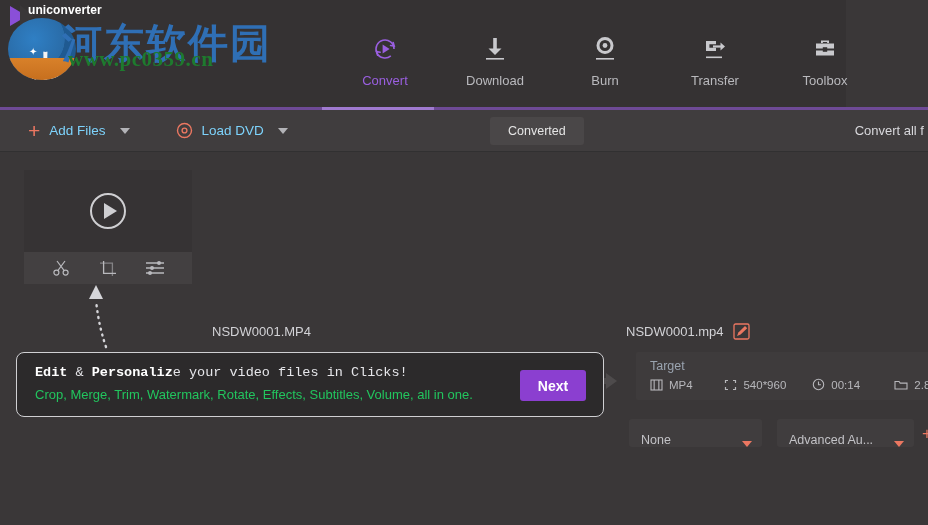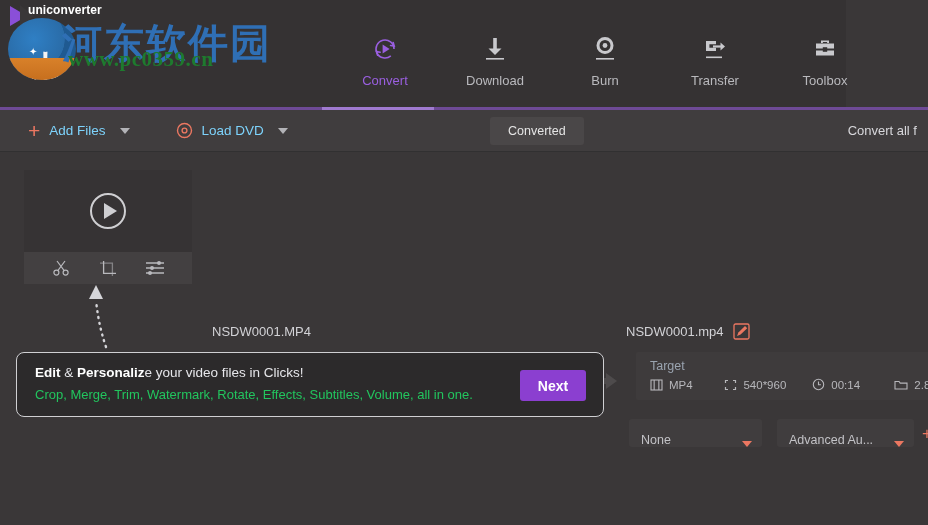--- a/index.html
+++ b/index.html
@@ -105,21 +105,21 @@
     display: flex; background: #4a4748; border-radius: 3px; overflow: hidden;
     height: 28px;
   }
   .seg-item {
     padding: 0 18px; height: 28px; line-height: 28px;
     font-size: 12.5px; color: #e5e5e5; cursor: pointer;
   }
   .seg-item.active { background: #302e2f; color: #d8d8dc; }
 
   .convert-all {
-    position: absolute; right: 11px; top: 123px;
+    position: absolute; right: 4px; top: 123px;
     font-size: 13px; color: #d8d8dc; white-space: nowrap;
   }
 
   
   .row { position: absolute; left: 0; top: 153px; width: 928px; }
 
   .thumb {
     position: absolute; left: 24px; top: 17px; width: 168px; height: 114px;
     background: #333031;
   }
@@ -173,21 +173,21 @@
   .dd-2 { left: 777px; width: 137px; }
   .dd-label { font-size: 12.5px; color: #c2c2c6; }
   .dd-caret { width:0;height:0;border-left:5px solid transparent;border-right:5px solid transparent;border-top:6px solid #eb7761; }
   .plus-edge { position:absolute; left: 922px; top: 272px; color:#eb7761; font-size:17px; line-height:1; }
 
   
   .tip {
     position: absolute; left: 16px; top: 352px; width: 588px; height: 65px;
     background: #2c2a2b; border: 1px solid #cfcfd2; border-radius: 8px;
   }
-  .tip-l1 { position:absolute; left: 18px; top: 12px; font-size: 13.5px; color: #e6e6ea; }
+  .tip-l1 { position:absolute; left: 18px; top: 12px; font-size: 13.5px; color: #e6e6ea; font-family: Liberation Mono, monospace; }
   .tip-l1 b { color:#ffffff; }
   .tip-l2 { position:absolute; left: 18px; top: 34px; font-size: 13px; color: #22c55e; }
   .next-btn {
     position: absolute; left: 503px; top: 17px; width: 66px; height: 31px;
     background: #8b3fd0; border-radius: 3px; border:none; cursor:pointer;
     color: #ffffff; font-size: 14px; font-weight: bold;
     font-family: "Liberation Sans", sans-serif;
   }
   .connector { position:absolute; left: 82px; top: 283px; }
 </style>

